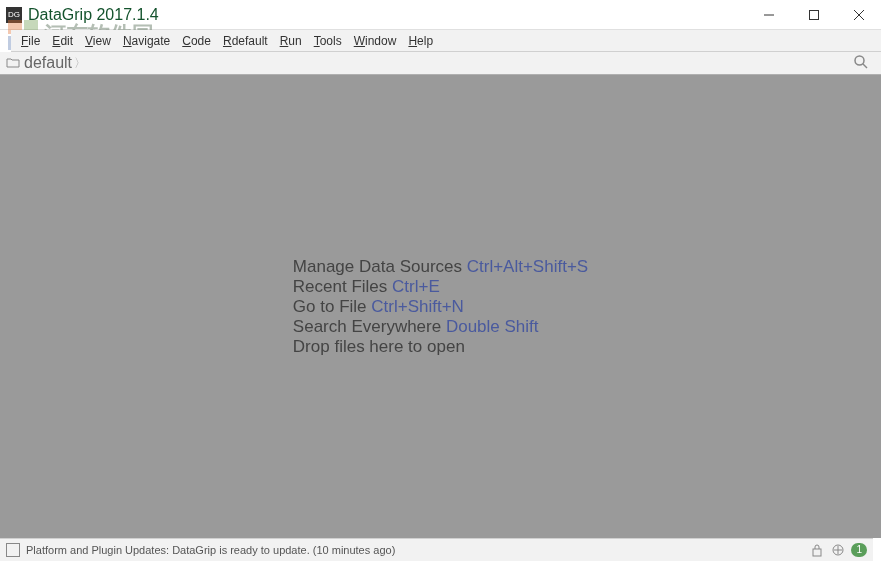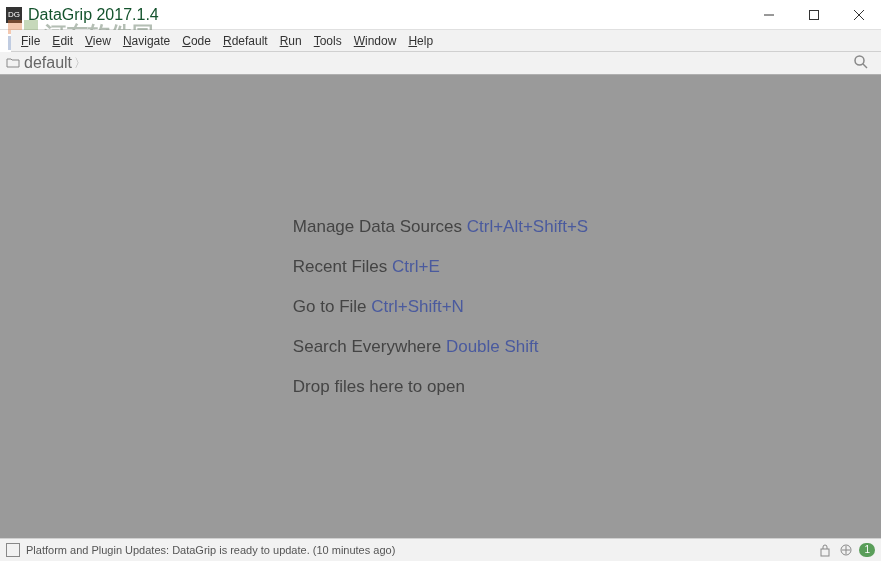--- a/index.html
+++ b/index.html
@@ -17,25 +17,25 @@
     .menu-item .underline { text-decoration: underline; }
     
     .breadcrumb-bar { height: 23px; background: #f2f2f2; display: flex; align-items: center; padding: 0 6px; border-bottom: 1px solid #b0b0b0; position: relative; z-index: 2; }
     .breadcrumb-icon { width: 14px; height: 14px; display: flex; align-items: center; justify-content: center; color: #888; margin-right: 4px; }
     .breadcrumb-text { font-size: 16px; color: #666; }
     .breadcrumb-sep { margin: 0 2px; color: #aaa; font-family: monospace; }
     .breadcrumb-spacer { flex: 1; }
     .search-icon { width: 18px; height: 18px; color: #888; cursor: pointer; margin-right: 4px; }
     
     .main-area { position: absolute; top: 75px; left: 0; right: 0; bottom: 23px; background: #9a9a9a; display: flex; align-items: center; justify-content: center; }
-    .hints { display: flex; flex-direction: column; gap: 20px; }
+    .hints { display: flex; flex-direction: column; }
     .hint-row { font-size: 17px; color: #444; }
     .hint-shortcut { color: #4a5a9e; }
     
-    .statusbar { position: absolute; bottom: 0; left: 0; right: 0; height: 23px; background: #f2f2f2; border-top: 1px solid #d0d0d0; display: flex; align-items: center; padding: 0 6px; font-size: 11px; color: #555; }
+    .statusbar { position: absolute; bottom: 0; left: 0; right: 8px; height: 23px; background: #f2f2f2; border-top: 1px solid #d0d0d0; display: flex; align-items: center; padding: 0 6px; font-size: 11px; color: #555; }
     .status-icon { width: 14px; height: 14px; margin-right: 6px; border: 1px solid #888; }
     .status-text { flex: 0 0 auto; }
     .status-spacer { flex: 1; }
     .status-right { display: flex; align-items: center; gap: 6px; }
     .status-glyph { width: 14px; height: 14px; color: #888; }
     .status-badge { background: #5a9e5a; color: #fff; border-radius: 7px; padding: 0 5px; font-size: 10px; line-height: 14px; height: 14px; }
     
     .watermark { position: absolute; top: 18px; left: 6px; font-family: "Microsoft YaHei", sans-serif; pointer-events: none; opacity: 0.55; z-index: 1; }
     .wm-main { font-size: 22px; font-weight: bold; color: #788a78; display: flex; align-items: center; gap: 4px; }
     .wm-logo { width: 34px; height: 34px; display: inline-block; }

